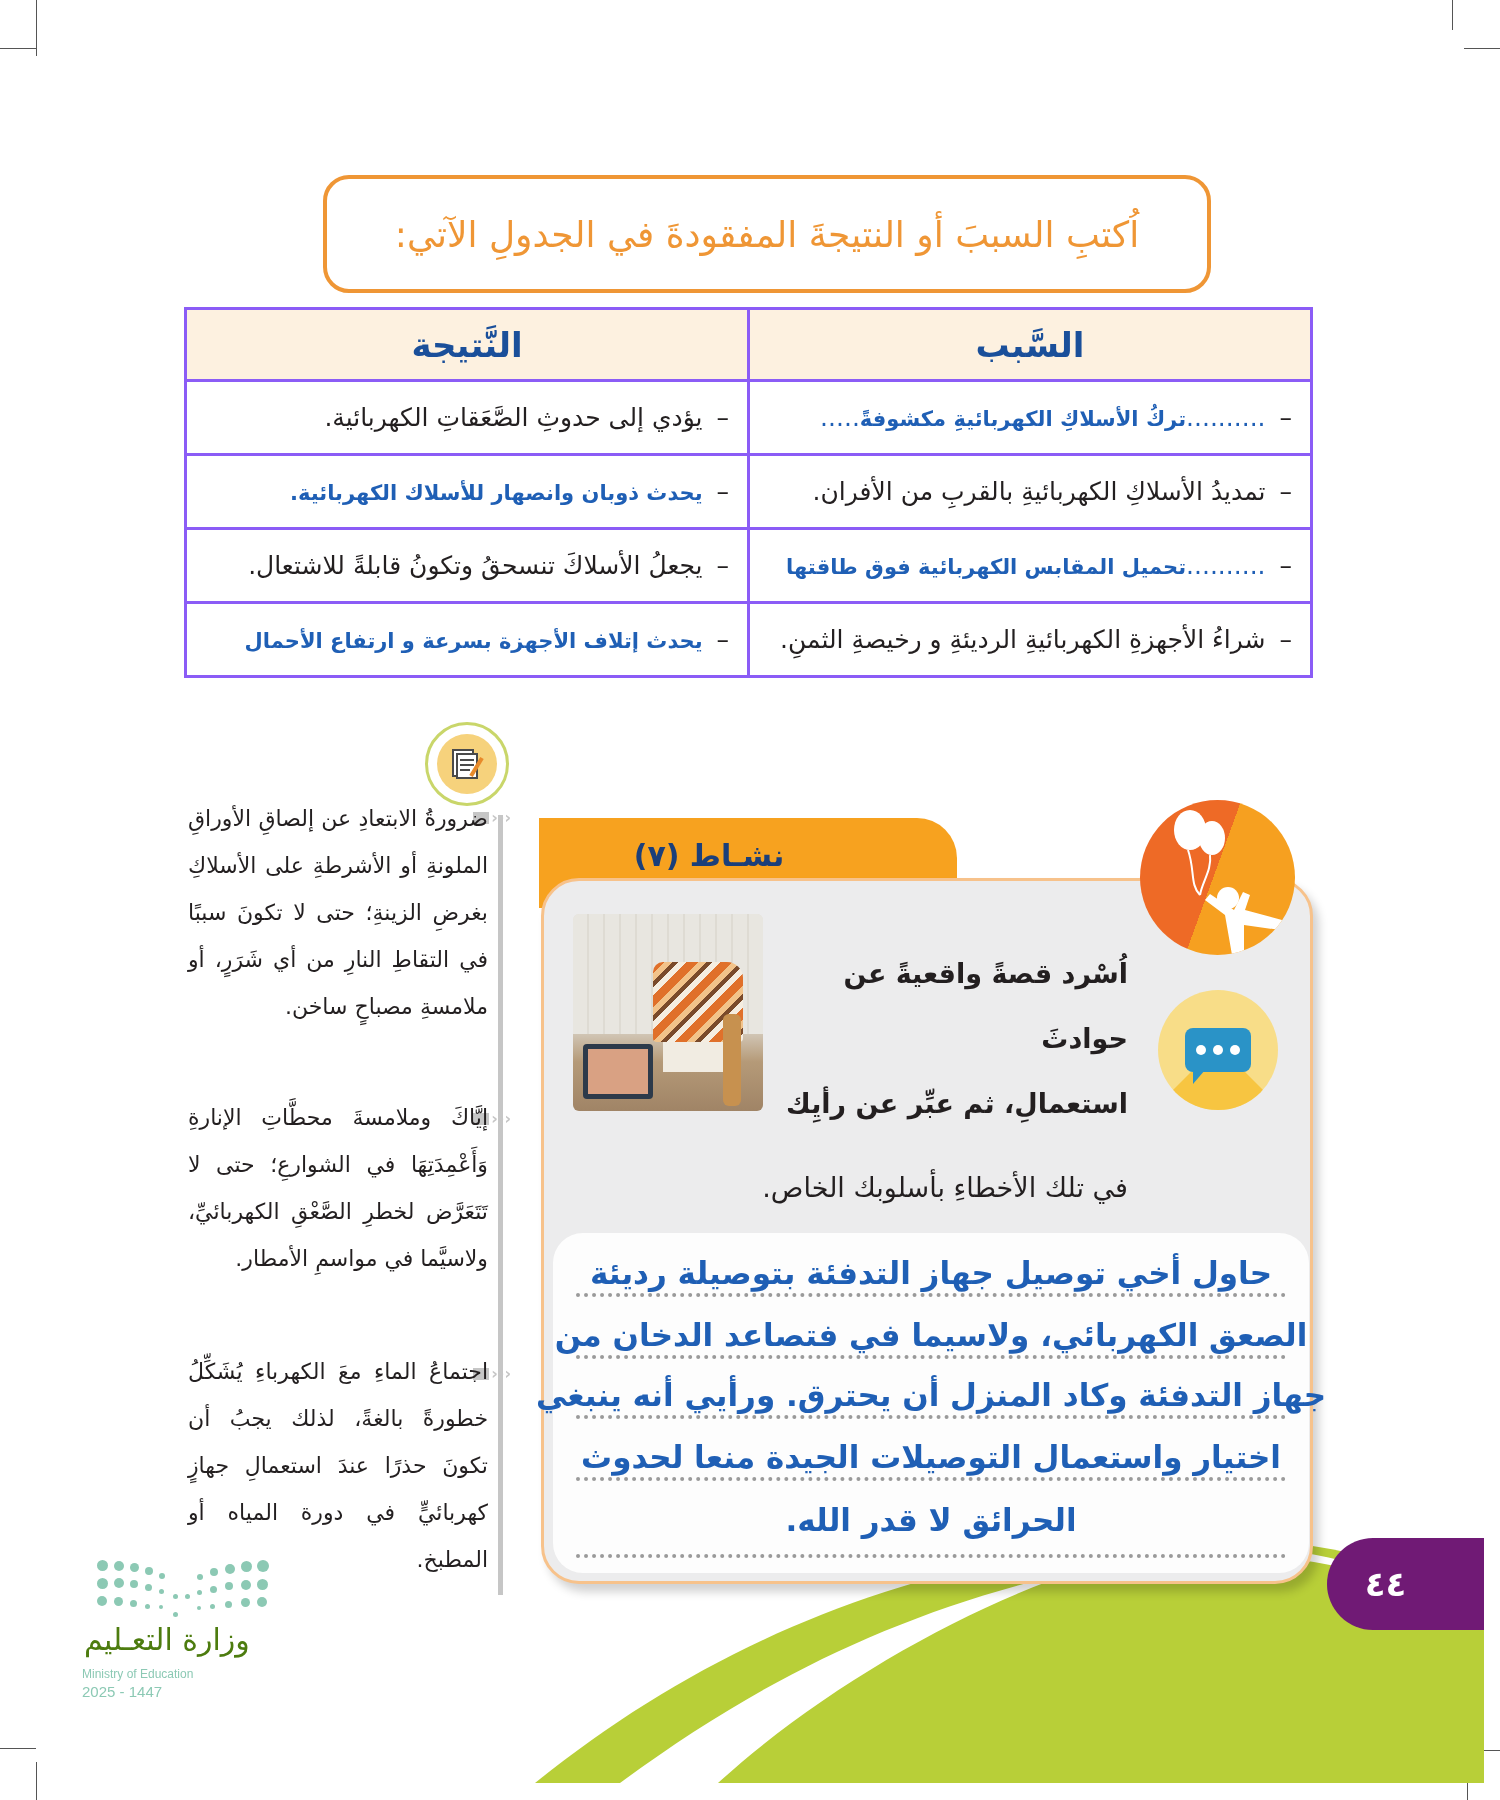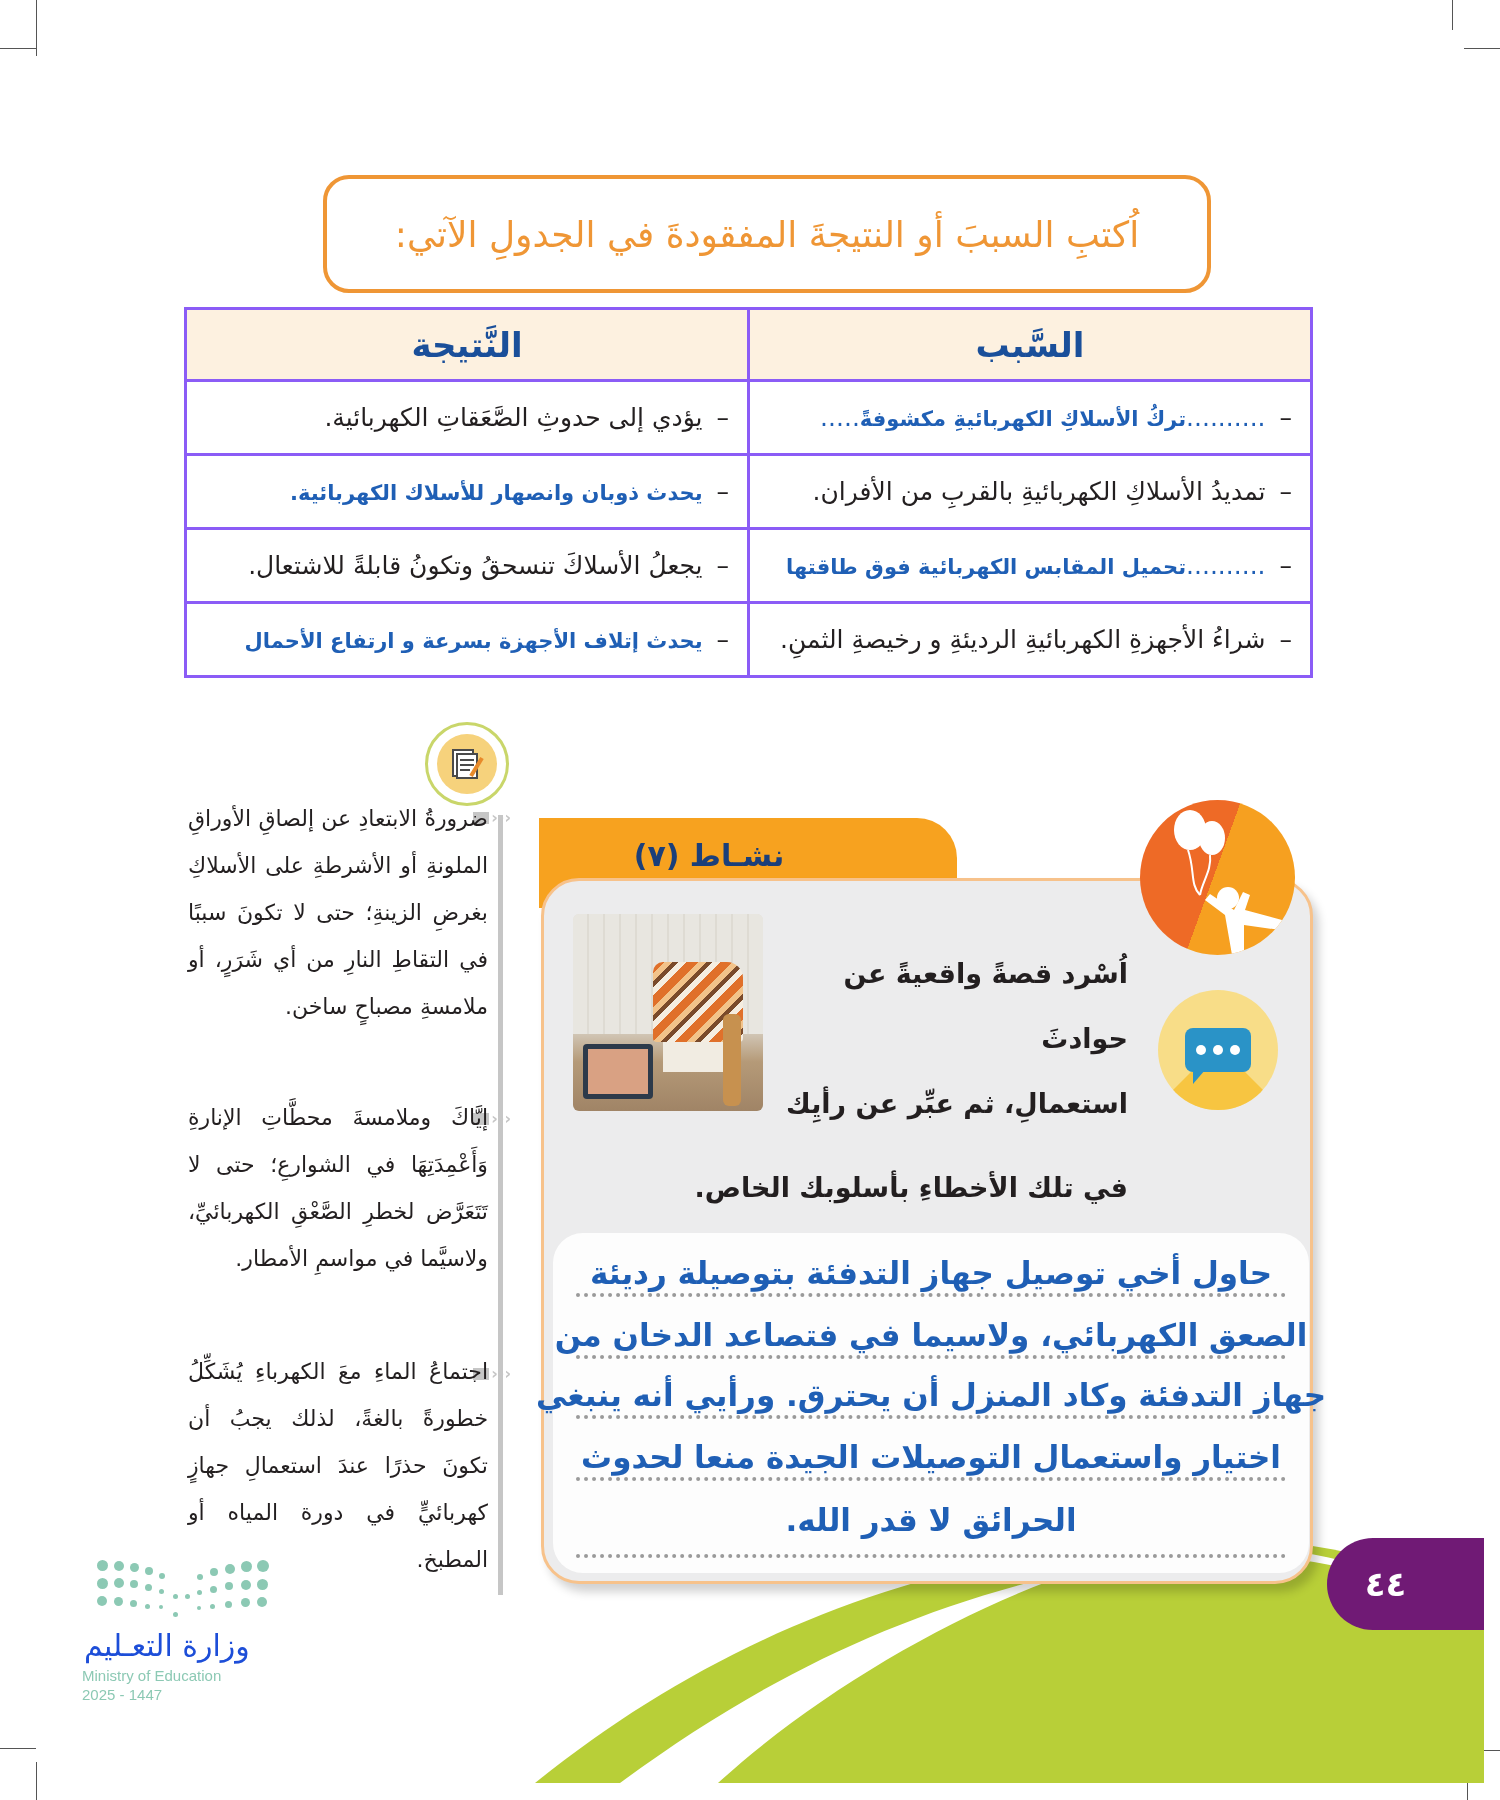--- a/index.html
+++ b/index.html
@@ -65,21 +65,21 @@
     position: absolute; left: 541px; top: 878px; width: 772px; height: 706px;
     background: #ececed; border: 3px solid #f7c28b; border-radius: 38px;
     box-shadow: 6px 8px 10px rgba(0,0,0,0.18);
   }
 
   .prompt {
     position: absolute; right: 372px; top: 941px; width: 370px; direction: rtl; text-align: right;
     font-size: 27px; font-weight: bold; line-height: 65px; color: #231f20;
   }
   .prompt-last { position: absolute; right: 372px; top: 1155px; width: 500px; direction: rtl; text-align: right;
-    font-size: 27px; font-weight: bold; line-height: 65px; color: #231f20; }
+    font-size: 27px; font-weight: normal; line-height: 65px; color: #231f20; }
 
   .photo {
     position: absolute; left: 573px; top: 914px; width: 190px; height: 197px; border-radius: 6px;
     background: linear-gradient(180deg, #e4e1da 0%, #dcd7ce 55%, #b59a78 75%, #a08466 100%); overflow: hidden;
   }
   .photo .wall { position: absolute; left: 0; top: 0; width: 100%; height: 120px;
     background: repeating-linear-gradient(90deg, #e8e6e0 0 14px, #dedbd3 14px 16px); }
   .photo .blanket { position: absolute; left: 80px; top: 48px; width: 90px; height: 80px; border-radius: 10px 16px 4px 4px;
     background: repeating-linear-gradient(135deg, #e0702a 0 8px, #f2c38a 8px 14px, #7a4a2a 14px 18px, #f5ede0 18px 24px); }
   .photo .chair-arm { position: absolute; left: 150px; top: 100px; width: 18px; height: 92px; background: #c7914f; border-radius: 6px; }
@@ -118,22 +118,22 @@
   .page-tab {
     position: absolute; left: 1327px; top: 1538px; width: 157px; height: 92px;
     background: #701a75; border-radius: 46px 0 0 46px; display: flex; align-items: center; justify-content: center;
   }
   .page-num { color: #fff; font-size: 34px; font-weight: bold; padding-right: 40px; }
 
   
   .ministry { position: absolute; left: 82px; top: 1560px; width: 200px; }
   .dots-logo { position: relative; width: 185px; height: 60px; }
   .dots-logo span { position: absolute; border-radius: 50%; background: #8cc9b4; }
-  .ministry-ar { font-size: 30px; color: #1d4ed8; text-align: left; direction: rtl; margin-top: 8px; padding-left: 2px; }
-  .ministry-en { font-size: 15px; color: #8cc9b4; margin-top: 4px; font-family: "Liberation Sans", sans-serif; direction: ltr; text-align: left; }
+  .ministry-ar { font-size: 30px; color: #4d7c0f; text-align: left; direction: rtl; margin-top: 2px; padding-left: 2px; }
+  .ministry-en { font-size: 12px; color: #8cc9b4; margin-top: 10px; font-family: "Liberation Sans", sans-serif; direction: ltr; text-align: left; }
   .ministry-year { font-size: 15px; color: #8cc9b4; margin-top: 2px; font-family: "Liberation Sans", sans-serif; direction: ltr; text-align: left; }
 
   .decor-wave { position: absolute; left: 0; top: 0; width: 1500px; height: 1800px; pointer-events: none; }
 </style>
 </head>
 <body>
 
 <div class="crop" style="left:0;top:48px;width:36px;height:1px;"></div>
 <div class="crop" style="left:36px;top:0;width:1px;height:56px;"></div>
 <div class="crop" style="left:1464px;top:48px;width:36px;height:1px;"></div>

